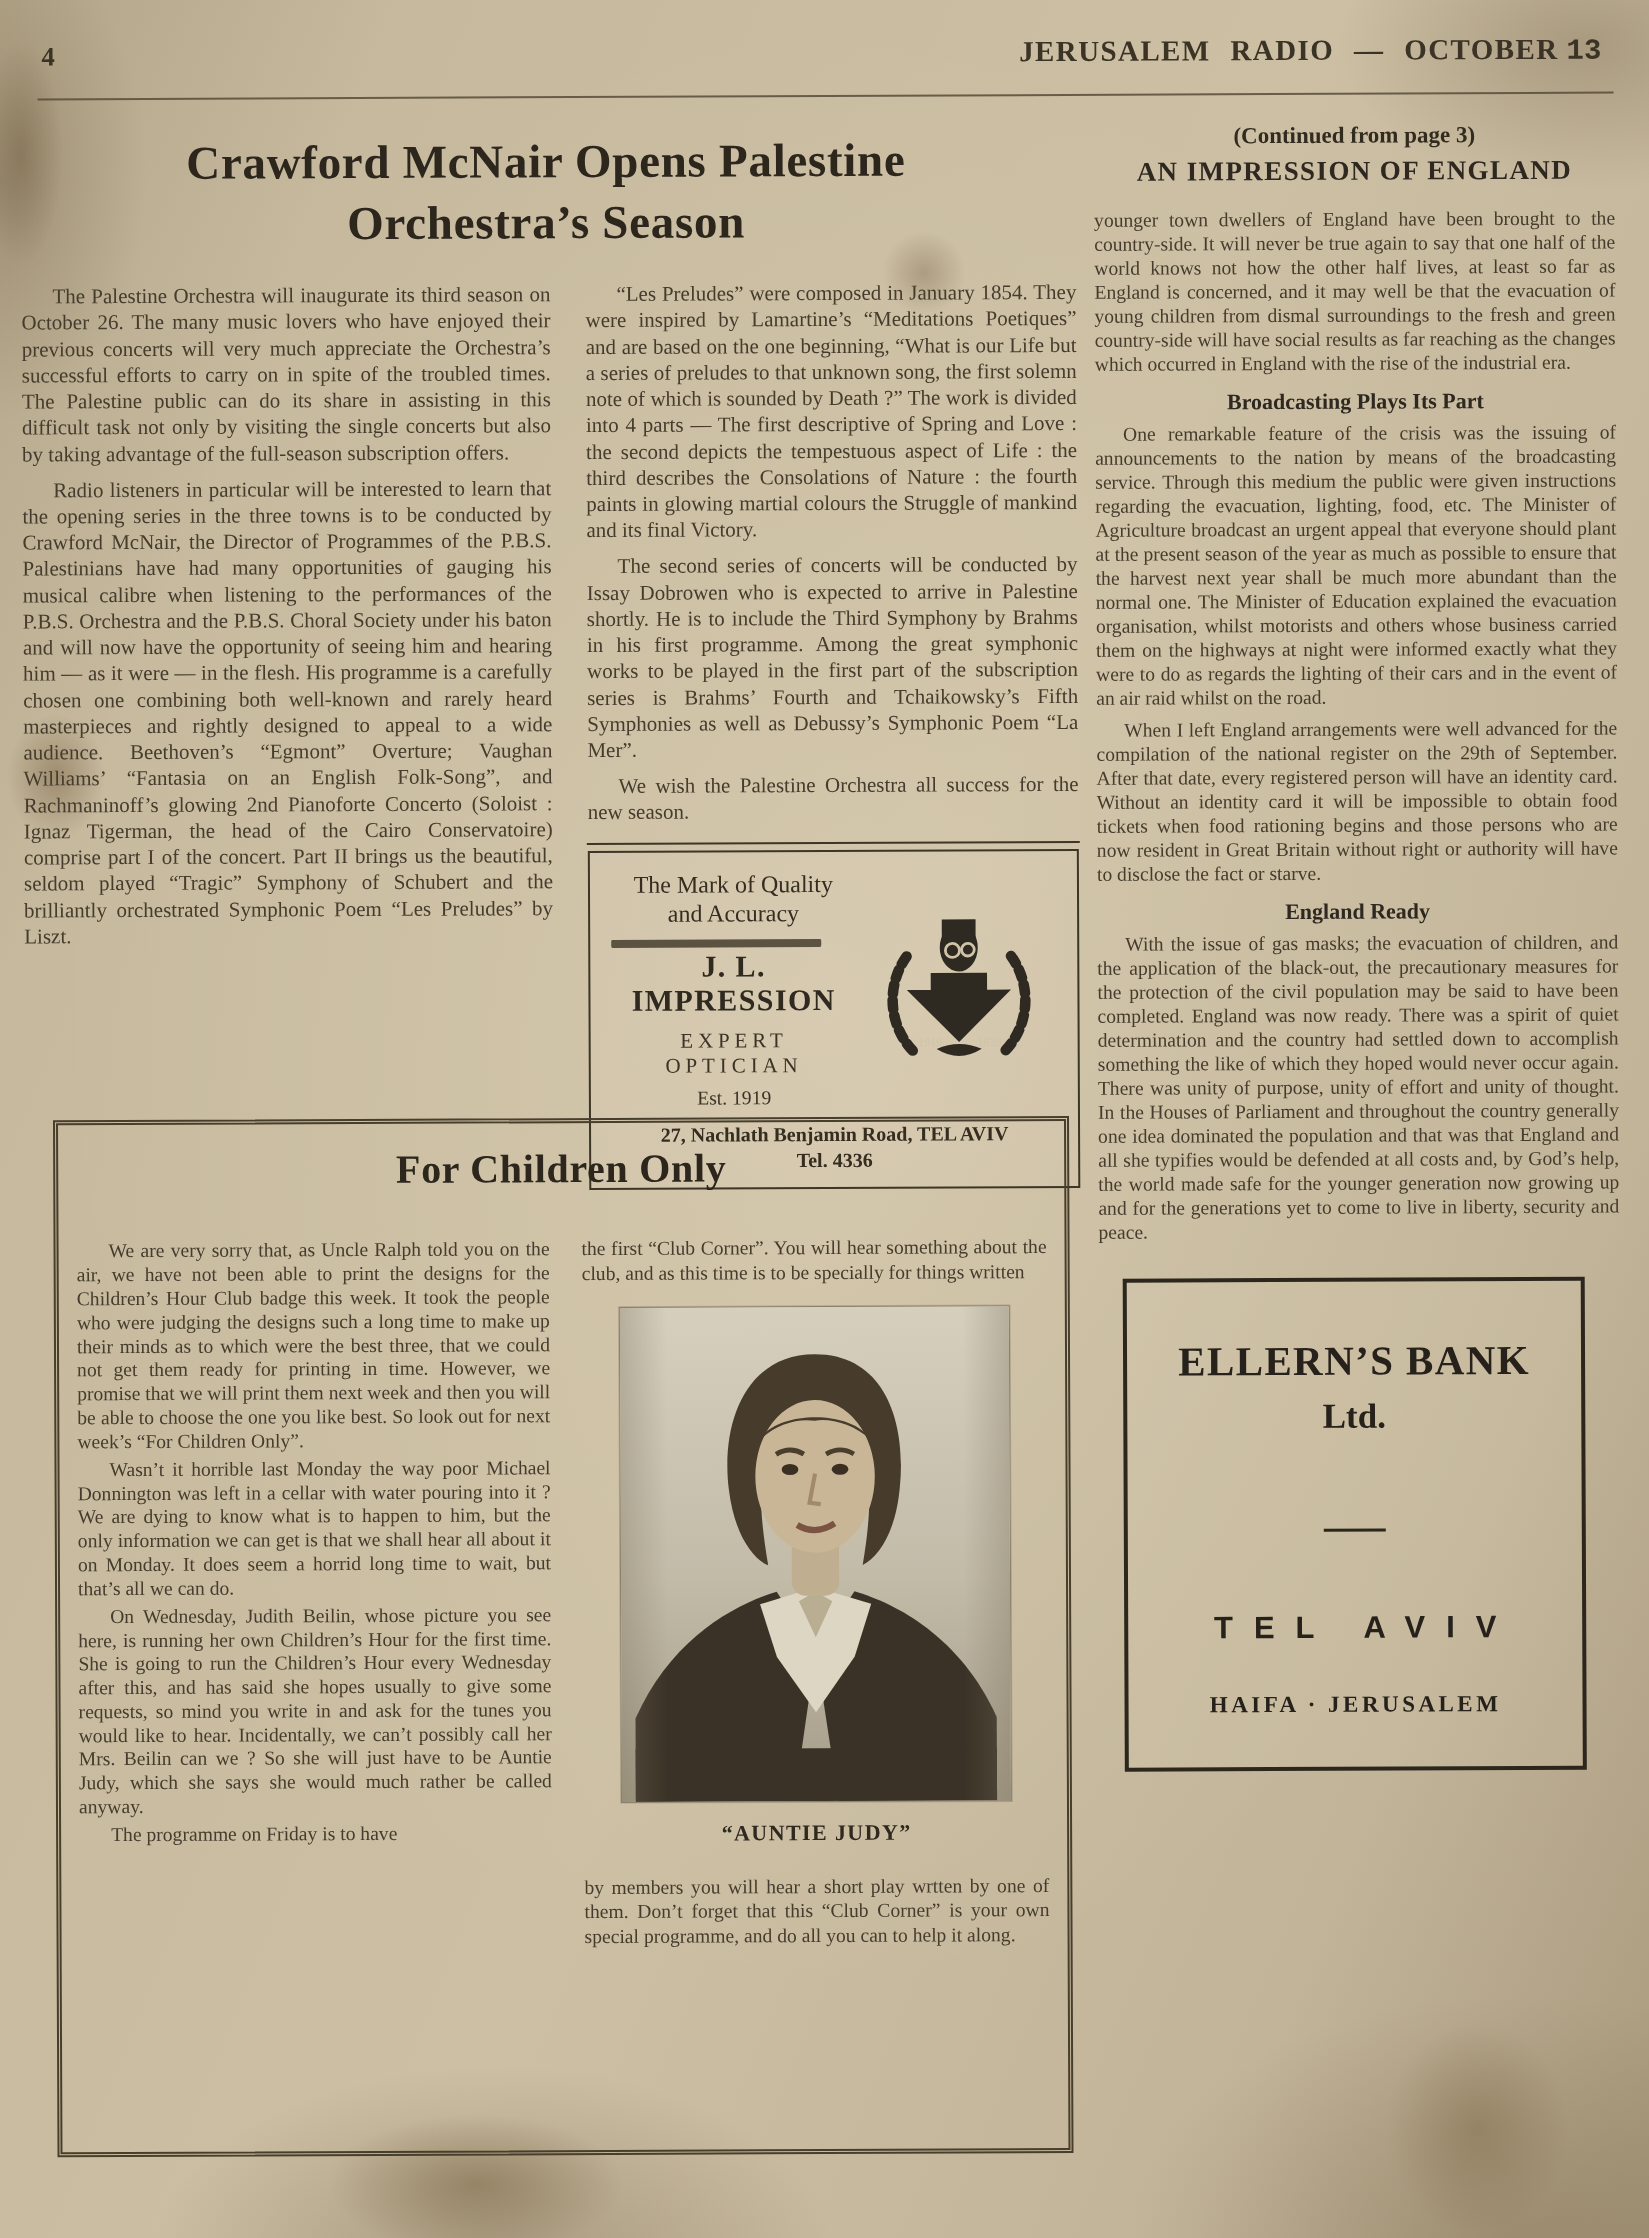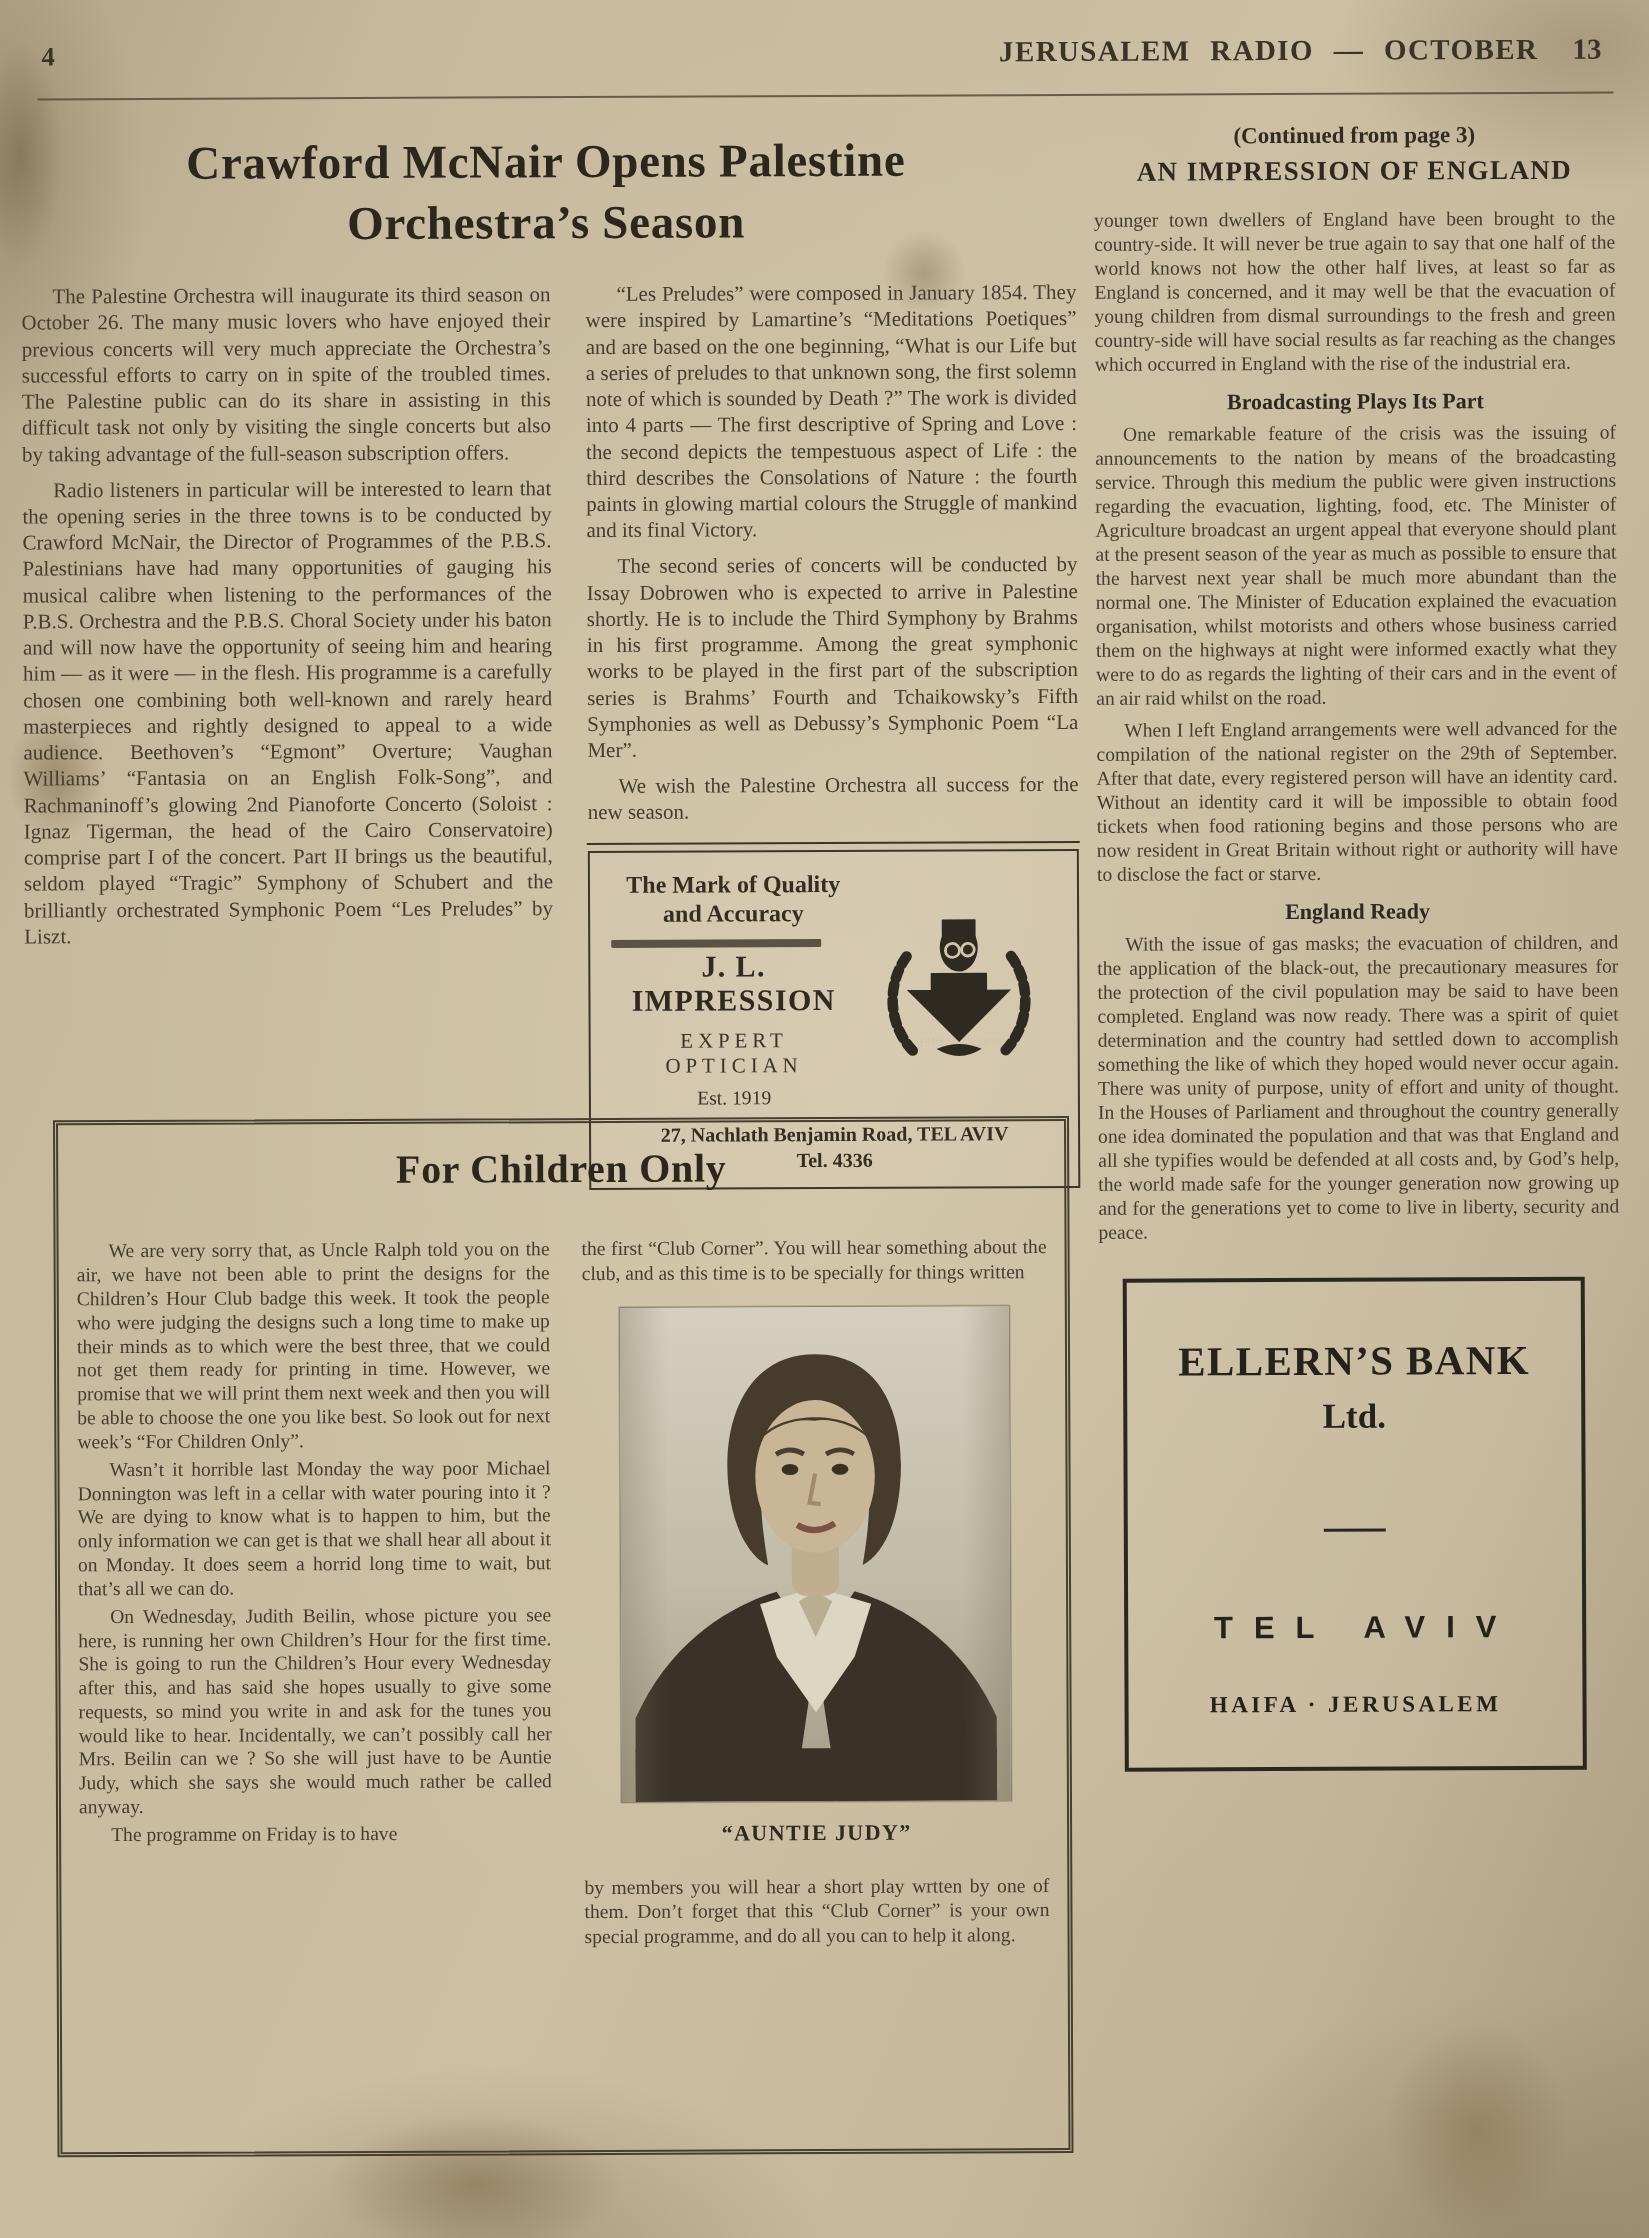--- a/index.html
+++ b/index.html
@@ -16,38 +16,38 @@
       radial-gradient(ellipse 980px 1260px at 50% 45%, rgba(255,246,220,.16), transparent 80%),
       linear-gradient(112deg,#b2a487 0%, #c6b99e 16%, #ccbfa4 52%, #c2b499 82%, #a99a7d 100%);
   }
   .stain{position:absolute;border-radius:50%;pointer-events:none;}
   .page{position:absolute;inset:0;transform:rotate(-0.25deg);transform-origin:50% 50%;}
 
   
   .page-num{position:absolute;left:46px;top:38px;font-size:26.6px;font-weight:bold;color:#3b3325;}
   .masthead{position:absolute;right:43px;top:36px;font-size:29px;font-weight:bold;
     letter-spacing:1.4px;word-spacing:11.2px;color:#3b3325;white-space:nowrap;}
-  .masthead .pnum{margin-left:34px;letter-spacing:0;}
+  .masthead .pnum{margin-left:8px;letter-spacing:0;font-family:Liberation Mono, monospace;}
   .header-rule{position:absolute;left:42px;right:31px;top:95px;border-top:2.1px solid #564b38;opacity:.85;}
 
   
   .orch-title{position:absolute;left:25px;top:130px;width:1050px;text-align:center;
     font-size:47px;font-weight:bold;line-height:1.3;color:#2c261d;letter-spacing:0.7px;}
   .article-cols{position:absolute;left:25px;top:280px;width:1056px;display:flex;gap:35px;}
   .acol1{width:529px;}
   .acol2{width:491px;}
   .article-cols p{margin:0 0 9.8px;font-size:21px;line-height:1.25;text-align:justify;
     text-indent:31px;color:#453c2d;}
 
   
   .optician-ad{margin-top:25px;border:2.8px solid #3d3525;padding:18px 18px 15.4px;position:relative;background:rgba(255,248,228,.08);}
   .optician-ad::before{content:"";position:absolute;left:-2.8px;right:-2.8px;top:-9.8px;border-top:2.1px solid #3d3525;}
   .opt-row{display:flex;align-items:center;}
   .opt-left{flex:1.25;text-align:center;}
-  .opt-tagline{font-size:24px;font-weight:bold;line-height:1.22;color:#342d20;}
+  .opt-tagline{font-size:24px;font-weight:normal;line-height:1.22;color:#342d20;}
   .opt-name{font-size:30px;font-weight:bold;letter-spacing:1.4px;margin-top:21px;position:relative;color:#2f2920;}
   .opt-smudge{position:absolute;top:-9.8px;left:2.8px;width:210px;height:7.7px;background:#3d3525;opacity:.8;border-radius:1.4px;}
   .opt-prof{font-size:21px;letter-spacing:4.9px;margin-top:11.2px;color:#3b3325;}
   .opt-est{font-size:19.6px;margin-top:8.4px;color:#3b3325;}
   .opt-logo{flex:1;display:flex;justify-content:center;align-items:center;}
   .opt-address{text-align:center;font-size:20px;font-weight:bold;margin-top:14px;color:#342d20;}
   .opt-phone{text-align:center;font-size:20px;font-weight:bold;margin-top:2.8px;color:#342d20;}
 
   
   .right-col{position:absolute;left:1098px;top:125px;width:521px;}

